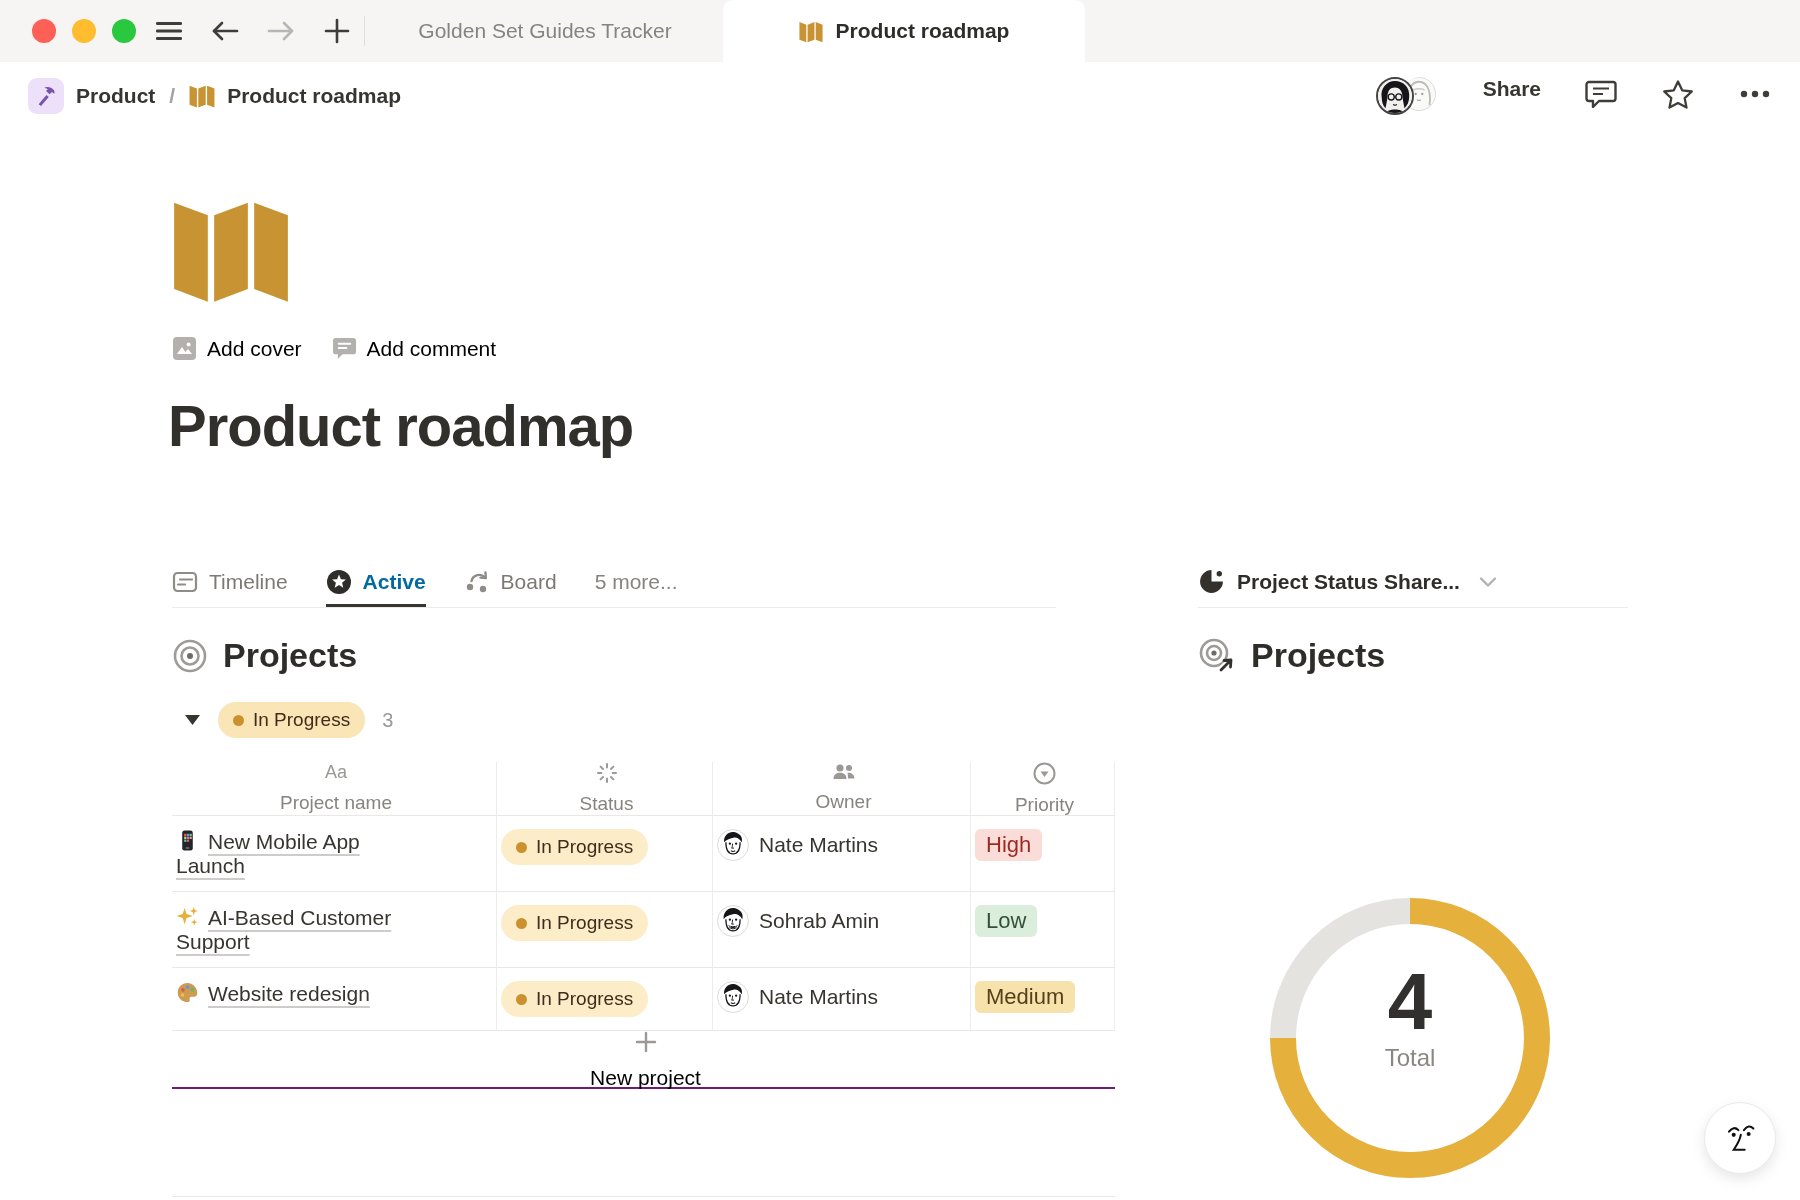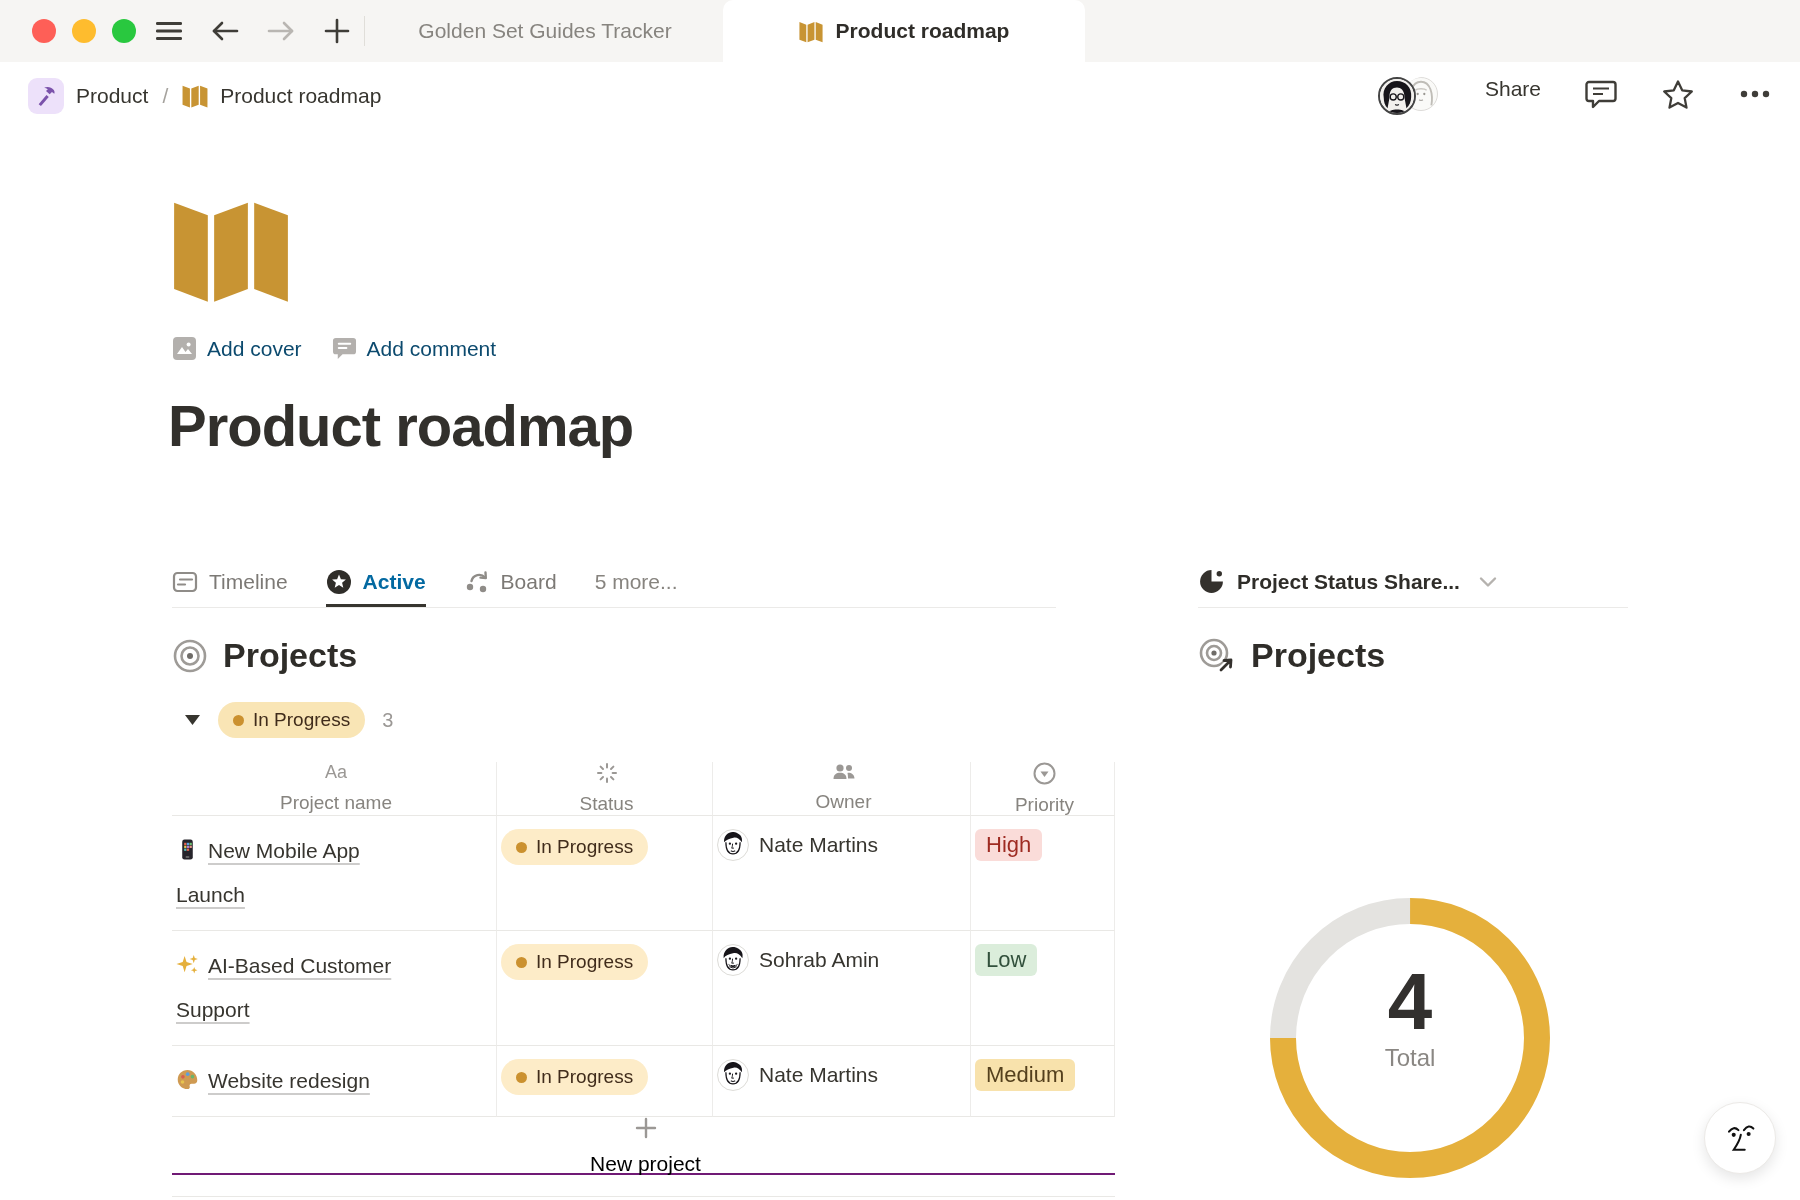--- a/index.html
+++ b/index.html
@@ -16,37 +16,37 @@
   .nav-btn { width:34px; height:34px; display:flex; align-items:center; justify-content:center; }
   .top-sep { position:absolute; left:364px; top:16px; width:1px; height:30px; background:#e0ded9; }
   .tab-inactive { position:absolute; left:380px; top:0; width:330px; height:62px; display:flex; align-items:center;
                   justify-content:center; color:#87847f; font-size:21px; }
   .tab-active { position:absolute; left:723px; top:0; width:362px; height:62px; background:#fff;
                 border-radius:10px 10px 0 0; display:flex; align-items:center; justify-content:center; gap:13px;
                 font-size:21px; font-weight:600; color:#2f2d29; }
 
   
   .pheader { position:absolute; top:62px; left:0; width:1800px; height:68px; background:#fff;
-             display:flex; align-items:center; padding:0 28px; }
+             display:flex; align-items:center; padding:0 28px;font-weight:bold; }
   .crumb { display:flex; align-items:center; gap:12px; font-size:21px; }
   .hammer-tile { width:36px; height:36px; border-radius:9px; background:#ede1fa; display:flex;
                  align-items:center; justify-content:center; }
   .crumb-sep { color:#a5a29d; margin:0 2px; }
   .hdr-right { margin-left:auto; display:flex; align-items:flex-start; gap:43px; }
   .avatars { display:flex; align-items:center; }
   .av { width:38px; height:38px; border-radius:50%; background:#fff; overflow:hidden; }
   .av.front { border:2px solid #444; z-index:2; }
   .av.back { margin-left:-12px; z-index:1; opacity:.9; }
   .share { font-size:21px; color:#37352f; }
   .hicon { width:34px; height:34px; display:flex; align-items:center; justify-content:center; }
 
   
   .page-icon { position:absolute; left:172px; top:194px; }
   .add-row { position:absolute; left:172px; top:336px; display:flex; gap:30px; align-items:center;
-             color:#0c4a6e; font-size:21px; }
+             color:#000000; font-size:21px; }
   .add-item { display:flex; align-items:center; gap:10px; }
   .page-title { position:absolute; left:168px; top:392px; font-size:58px; font-weight:700; color:#32302c;
                 letter-spacing:-1px; }
 
   
   .views { position:absolute; left:172px; top:556px; width:884px; height:52px; display:flex; gap:38px;
            align-items:stretch; border-bottom:1px solid #ebeae8; }
   .view { display:flex; align-items:center; gap:11px; font-size:21px; color:#7c7975; }
   .view.active { color:#0369a1; font-weight:700; box-shadow:inset 0 -3px 0 #37352f; }
   .more-link { display:flex; align-items:center; color:#87847f; font-size:21px; }
@@ -70,21 +70,21 @@
 
   
   .dtable { position:absolute; left:172px; top:762px; width:943px; }
   .thead, .trow { display:flex; }
   .c1 { width:325px; } .c2 { width:216px; } .c3 { width:258px; } .c4 { width:144px; }
   .thead > div { display:flex; align-items:center; gap:9px; height:54px; color:#87847f; font-size:19px;
                  border-bottom:1px solid #e9e8e5; border-right:1px solid #edecea; padding-left:4px;flex-direction:column; }
   .aa { font-size:18px; color:#9b9895; letter-spacing:0; }
   .trow > div { border-bottom:1px solid #e9e8e5; border-right:1px solid #edecea;
                 padding:13px 8px 13px 4px; display:flex; align-items:flex-start; }
-  .cell-name a { display:inline-block; max-width:246px; font-size:21px; line-height:44px; font-weight:500;
+  .cell-name a { display:inline-block; max-width:246px; font-size:21px; line-height:24px; font-weight:500;
                  color:#37352f; text-decoration:underline; text-decoration-color:rgba(55,53,47,.25);
                  text-underline-offset:5px; }
   .cell-name .picon { display:inline-block; margin-right:9px; vertical-align:-3px; }
   .status-pill { background:#fdecc8; font-weight:400; font-size:19px; }
   .cell-owner { gap:10px; font-size:21px; align-items:flex-start; }
   .cell-owner .oname { line-height:32px; }
   .prio-pill { border-radius:6px; padding:3px 11px; font-size:22px; }
   .prio-high { background:#fadcd9; color:#9e2b22; }
   .prio-low { background:#dbeddb; color:#32503c; }
   .prio-medium { background:#f8e2ac; color:#54401d; }

